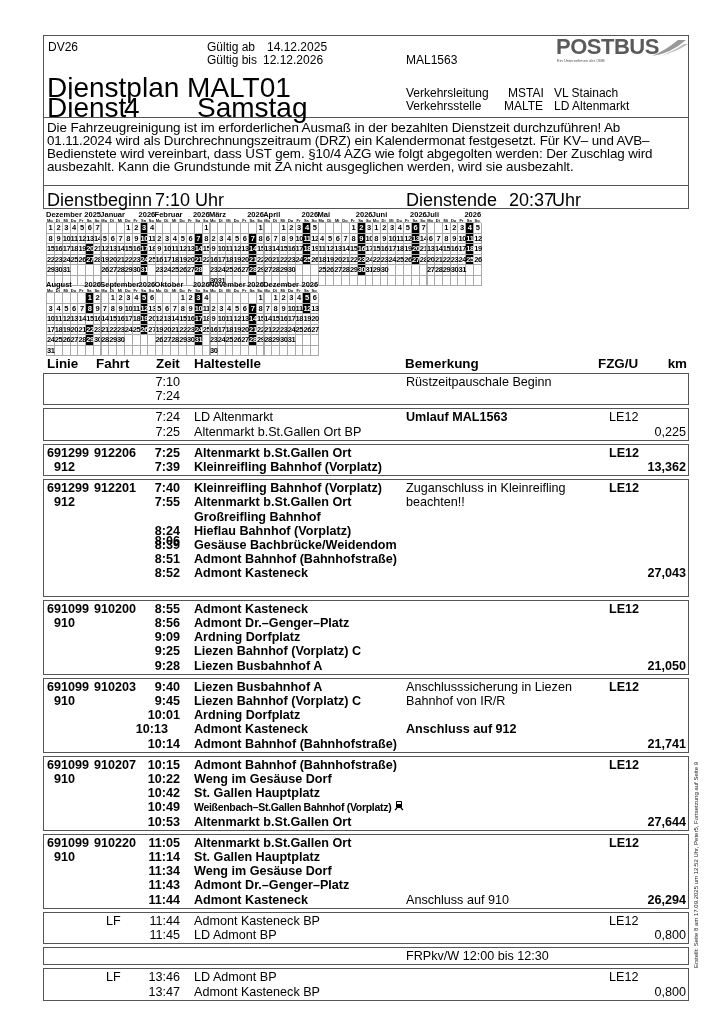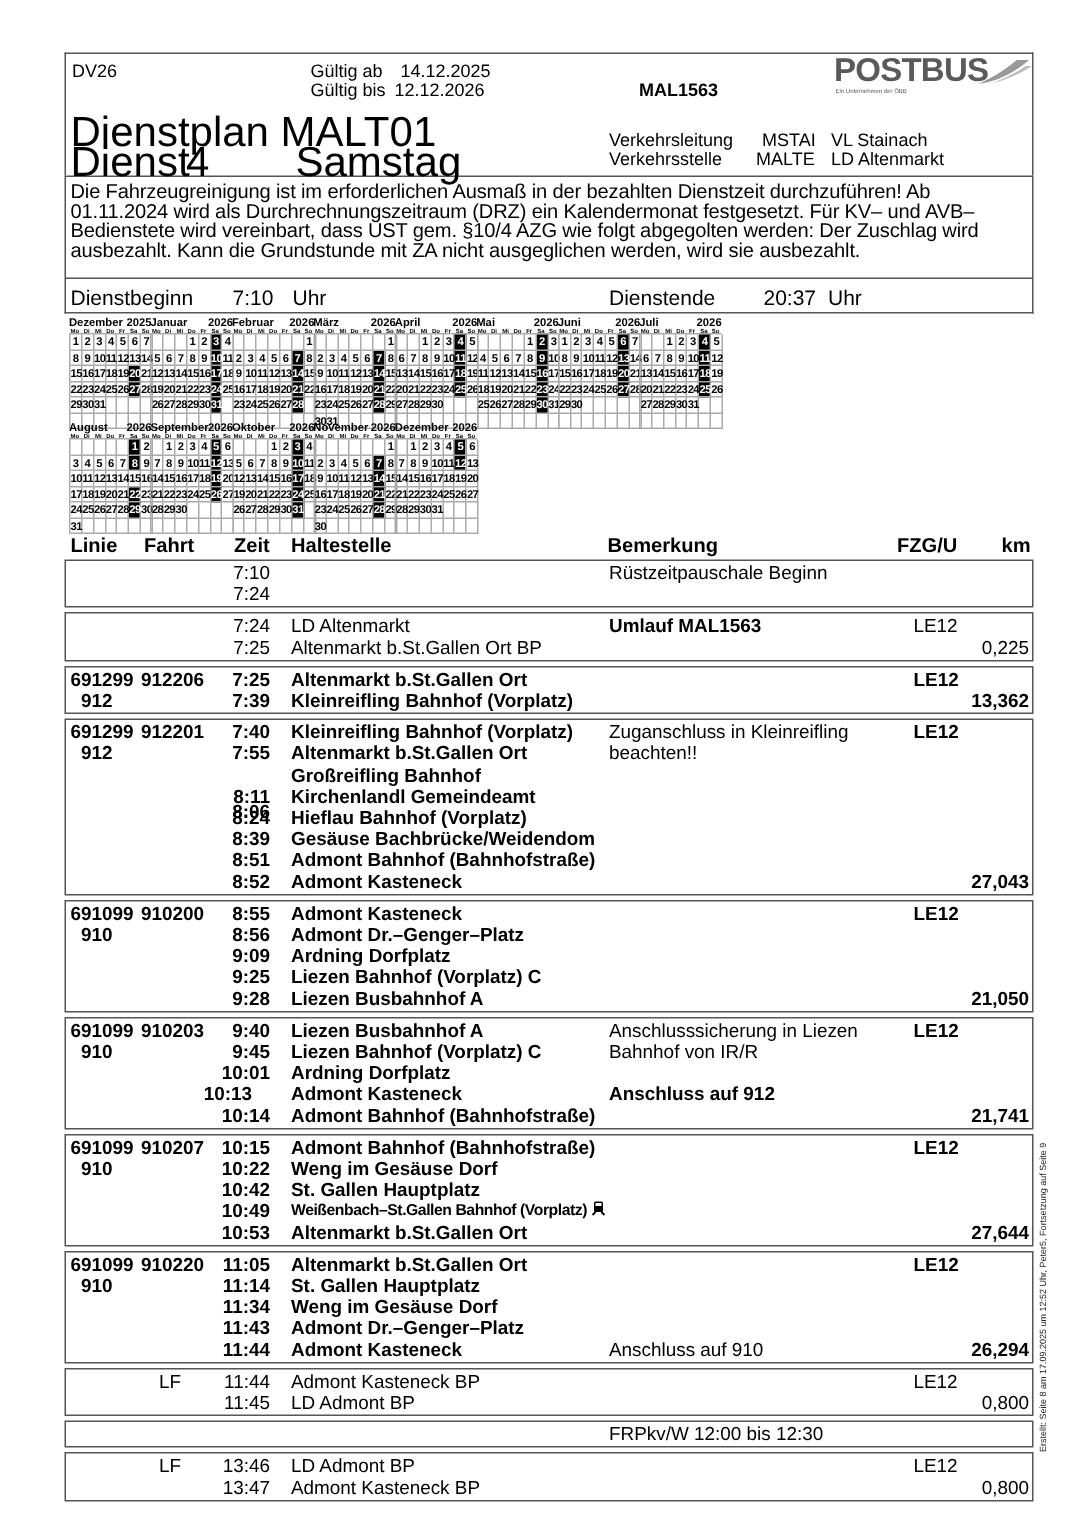--- a/index.html
+++ b/index.html
@@ -3,23 +3,23 @@
 <meta charset="utf-8">
 <style>
   * { box-sizing: border-box; margin: 0; padding: 0; }
   html, body { width: 722px; height: 1024px; background: #fff; overflow: hidden; }
   body { font-family: "Liberation Sans", sans-serif; color: #000; position: relative; }
   .page { position: absolute; left: 43px; top: 35px; width: 646px; }
   .header { position: relative; height: 82px; border: 1px solid #555; border-bottom: none; }
   .abs { position: absolute; white-space: nowrap; }
   .sm { font-size: 12px; }
   .big { font-size: 28px; font-weight: normal; }
-  .b { font-weight: bold; margin-left: 20px; }
+  .b { font-weight: normal; }
   .notice { border: 1px solid #555; font-size: 13.4px; line-height: 13px; padding: 3px 3px 2px 3px; height: 69px; letter-spacing: -0.1px; }
-  .times { border: 1px solid #555; border-top: none; height: 23px; position: relative; font-size: 14px; }
+  .times { border: 1px solid #555; border-top: none; height: 23px; position: relative; font-size: 18px; }
   .logo-text { font-size: 22px; font-weight: bold; color: #5a5a5a; letter-spacing: -0.5px; }
   .logo-sub { font-size: 4px; color: #555; }
   
   .cals { position: absolute; left: 46px; top: 211px; }
   .cal { position: absolute; width: 55px; }
   .cal-head { position: relative; height: 11px; font-size: 7.5px; font-weight: bold; line-height: 7px; }
   .cal-head .m { position: absolute; left: 0; top: 0; }
   .cal-head .y { position: absolute; right: 0; top: 0; }
   .cal-head .dn { position: absolute; left: 0; top: 6px; width: 55px; display: flex; font-size: 4px; font-weight: bold; }
   .cal-head .dn span { width: 7.85px; text-align: center; }
@@ -916,24 +916,20 @@
         <span class="c-linie2">912</span>
         <span class="c-zeit" style="right: 508px;">7:55</span>
         <span class="c-halt">Altenmarkt b.St.Gallen Ort</span>
         <span class="c-bem n">beachten!!</span>
       </div>
       <div class="row">
         <span class="c-zeit" style="right: 508px; margin-top: 24px;">8:06</span>
         <span class="c-halt">Großreifling Bahnhof</span>
       </div>
       <div class="row">
-        <span class="c-zeit" style="right: 508px;">8:11</span>
-        <span class="c-halt">Kirchenlandl Gemeindeamt</span>
-      </div>
-      <div class="row">
         <span class="c-zeit" style="right: 508px;">8:24</span>
         <span class="c-halt">Hieflau Bahnhof (Vorplatz)</span>
       </div>
       <div class="row">
         <span class="c-zeit" style="right: 508px;">8:39</span>
         <span class="c-halt">Gesäuse Bachbrücke/Weidendom</span>
       </div>
       <div class="row">
         <span class="c-zeit" style="right: 508px;">8:51</span>
         <span class="c-halt">Admont Bahnhof (Bahnhofstraße)</span>

